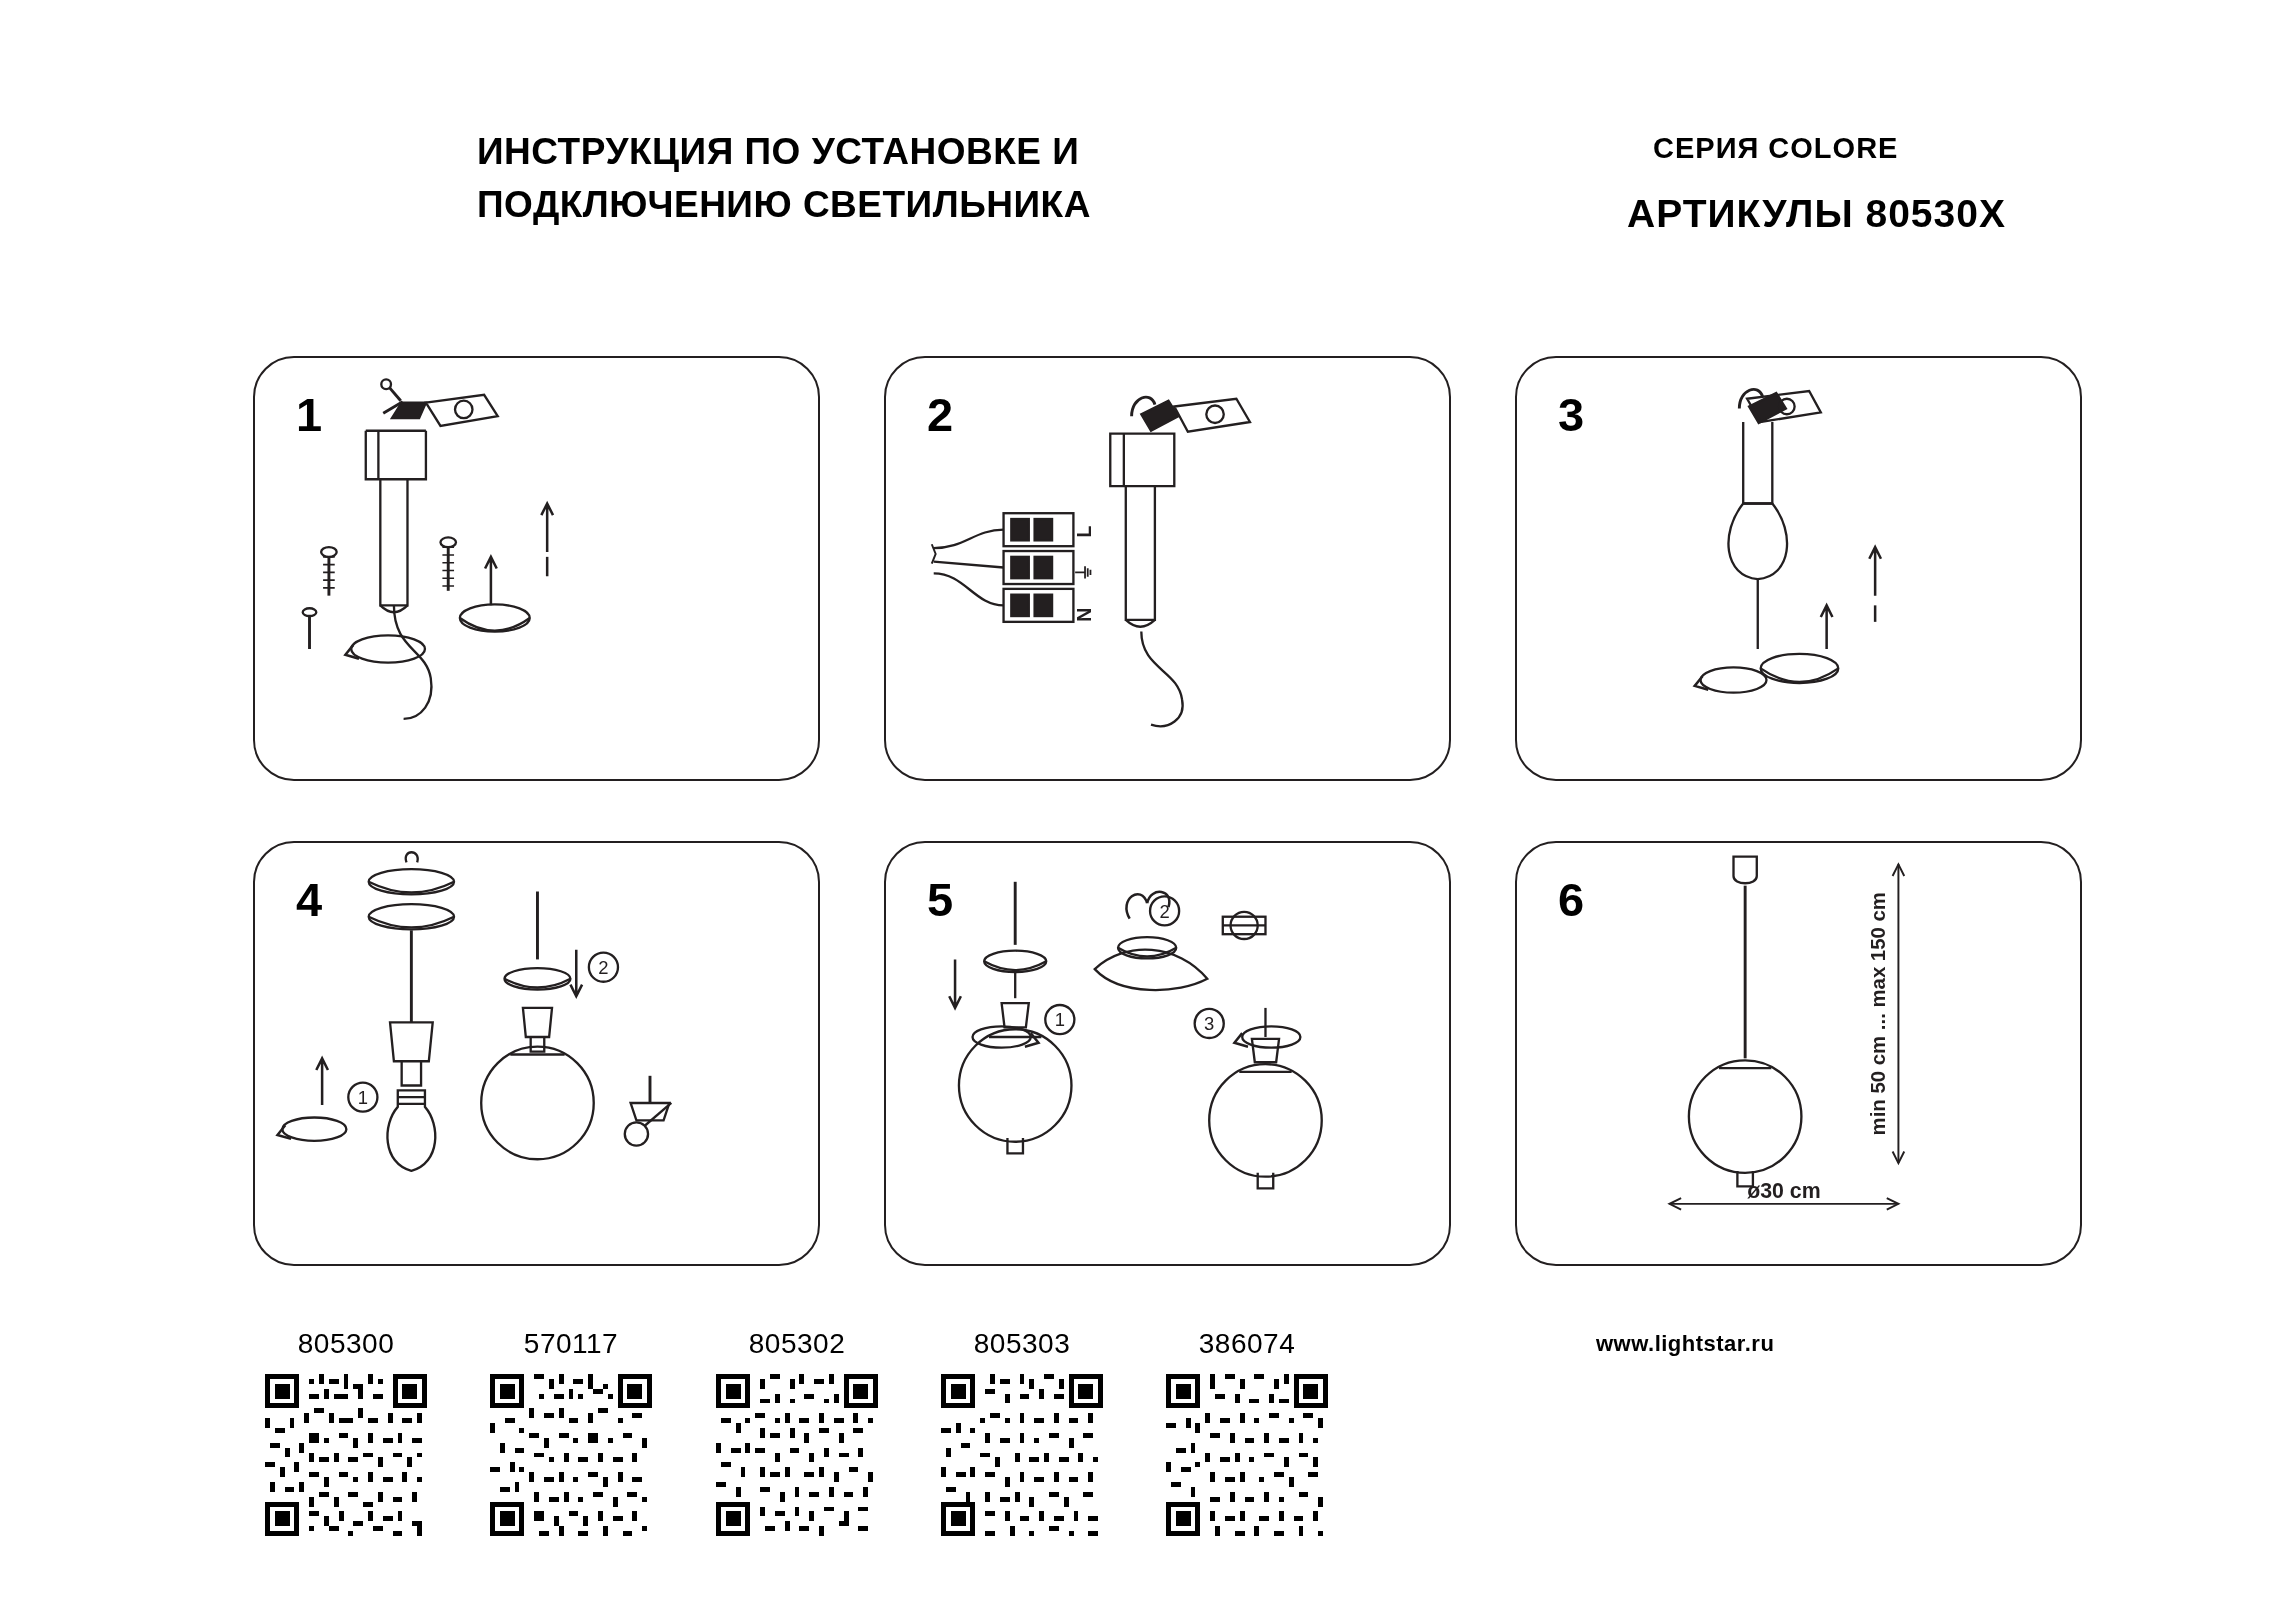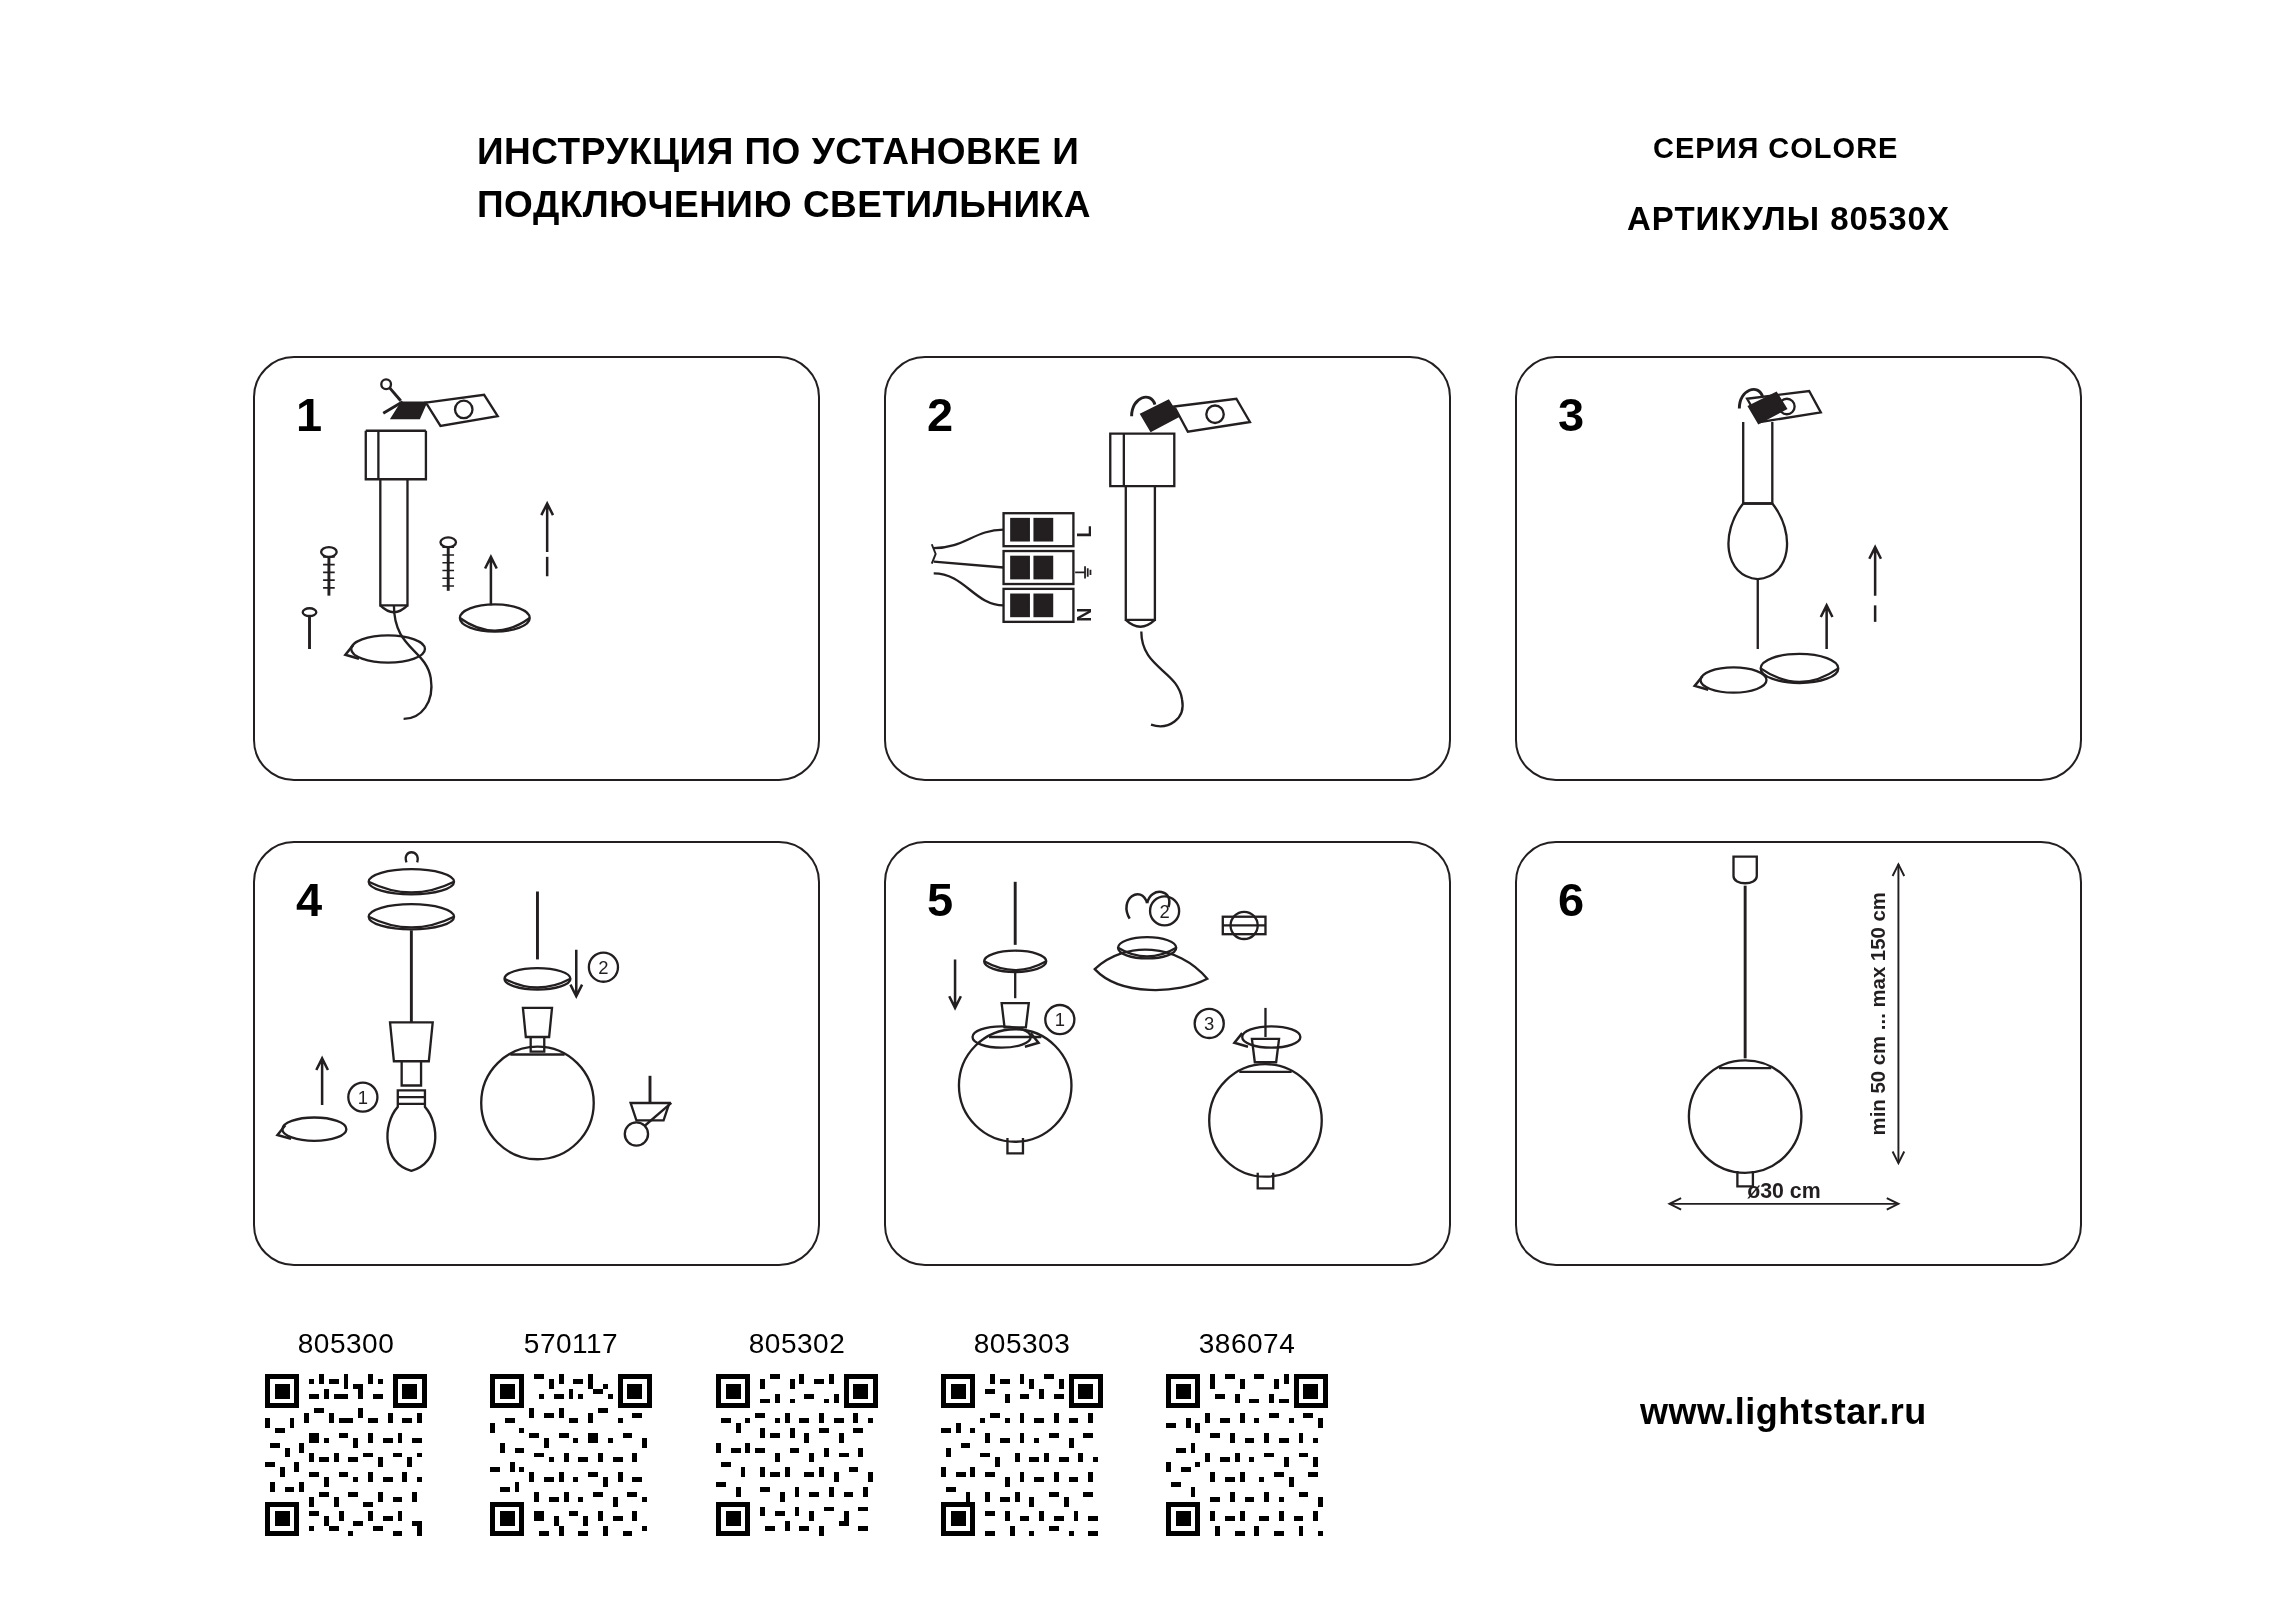--- a/index.html
+++ b/index.html
@@ -13,39 +13,39 @@
   .logo-group{position:absolute;left:13.7px;top:98px;font-size:15.7px;letter-spacing:4.9px;font-family:"Liberation Serif",serif;}
   .logo-flag{position:absolute;left:11.8px;top:125px;width:125px;height:21.6px;display:flex;}
   .logo-flag i{flex:1;height:100%;display:block;}
   .logo-flag i.g{background:#1b9e4b;}
   .logo-flag i.w{background:#ffffff;}
   .logo-flag i.r{background:#d7282f;}
 
   .title{position:absolute;left:477px;top:125px;width:823px;font-size:37px;font-weight:700;line-height:53px;letter-spacing:0.5px;}
 
   .series{position:absolute;left:1653px;top:132px;font-size:29px;font-weight:700;letter-spacing:1px;}
-  .article{position:absolute;left:1627px;top:192px;font-size:33px;font-weight:700;letter-spacing:1px;margin-top:8px;}
+  .article{position:absolute;left:1627px;top:192px;font-size:39px;font-weight:700;letter-spacing:1px;}
 
   
   .card{position:absolute;border:2.5px solid #231f20;border-radius:41px;box-sizing:border-box;background:#fff;}
   .card .num{position:absolute;left:41px;top:29px;font-size:47px;font-weight:700;font-family:"Liberation Sans",sans-serif;}
   .card svg{position:absolute;left:0;top:0;width:100%;height:100%;}
 
   #card1{left:253px;top:356px;width:567px;height:425px;}
   #card2{left:884px;top:356px;width:567px;height:425px;}
   #card3{left:1515px;top:356px;width:567px;height:425px;}
   #card4{left:253px;top:841px;width:567px;height:425px;}
   #card5{left:884px;top:841px;width:567px;height:425px;}
   #card6{left:1515px;top:841px;width:567px;height:425px;}
 
   
   .qr-block{position:absolute;}
   .qr-label{font-size:28px;font-weight:400;text-align:center;letter-spacing:0.5px;}
   .qr-img{margin-top:13.7px;width:162px;height:162px;}
-  .site{position:absolute;left:1596px;top:1391px;font-size:36px;font-weight:700;letter-spacing:0.5px;margin-left:44px;}
+  .site{position:absolute;left:1596px;top:1331px;font-size:22px;font-weight:700;letter-spacing:0.5px;}
 </style>
 </head>
 <body>
 
 <div class="header">
 
 
   <div class="title">ИНСТРУКЦИЯ ПО УСТАНОВКЕ И ПОДКЛЮЧЕНИЮ СВЕТИЛЬНИКА</div>
   <div class="series">СЕРИЯ COLORE</div>
   <div class="article">АРТИКУЛЫ 80530X</div>

